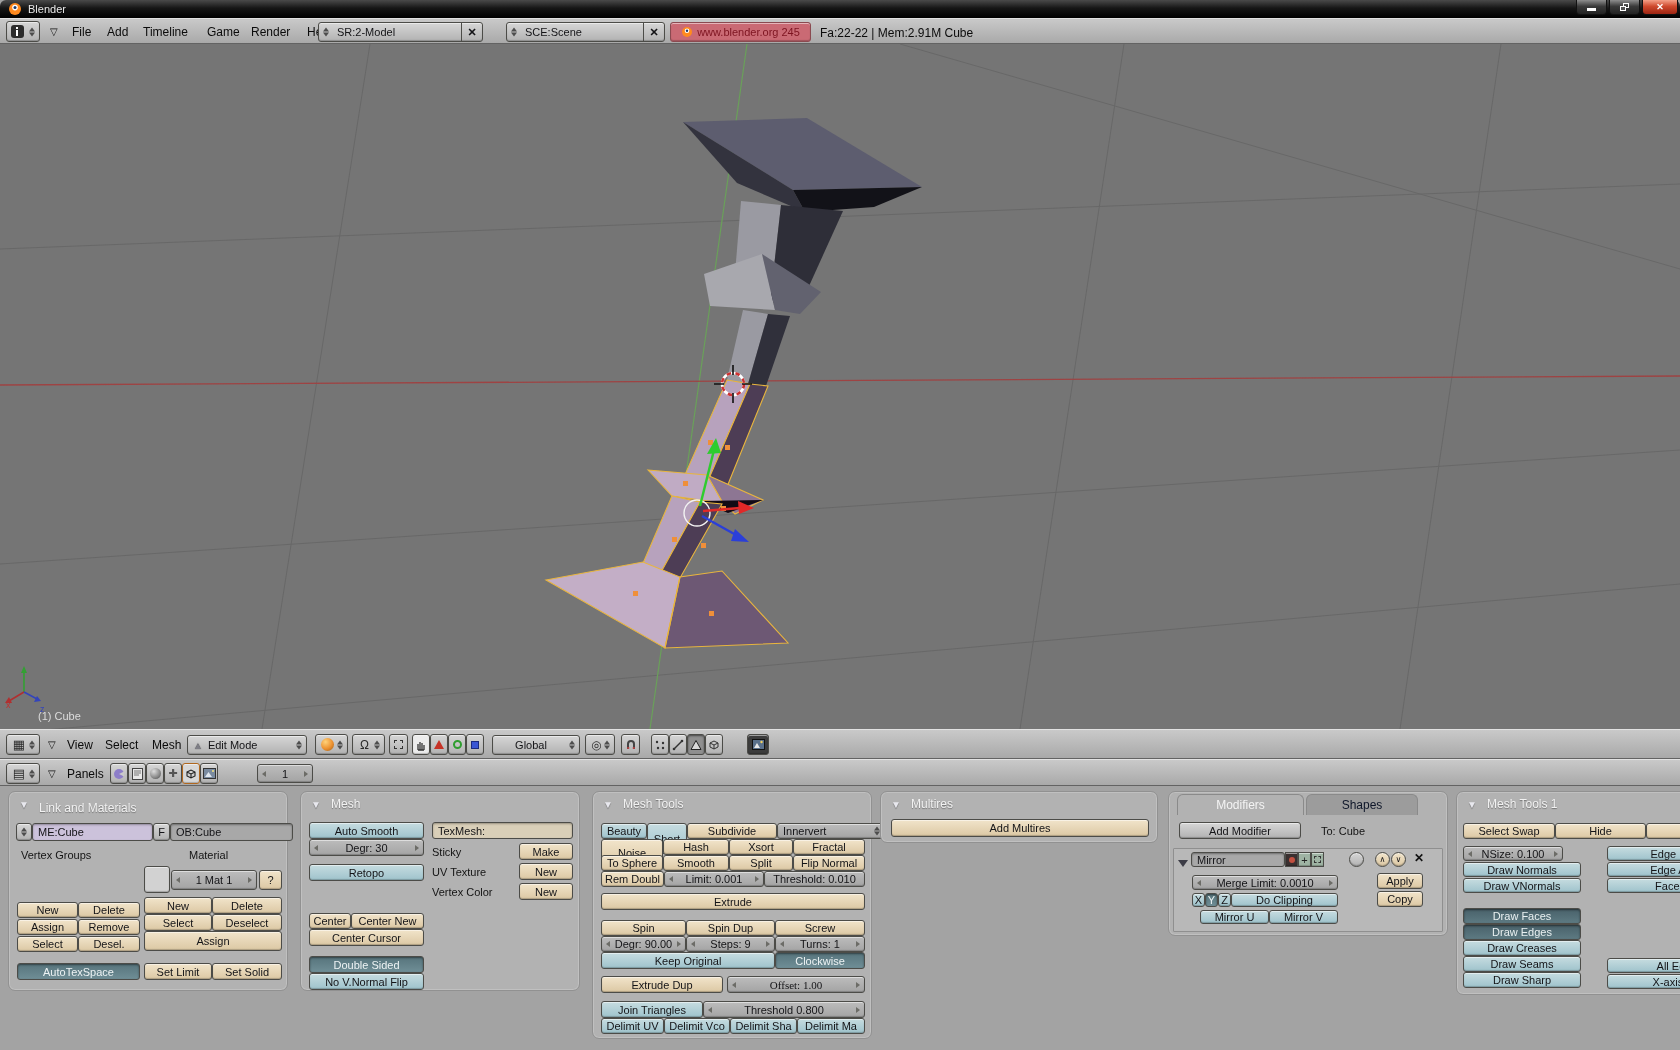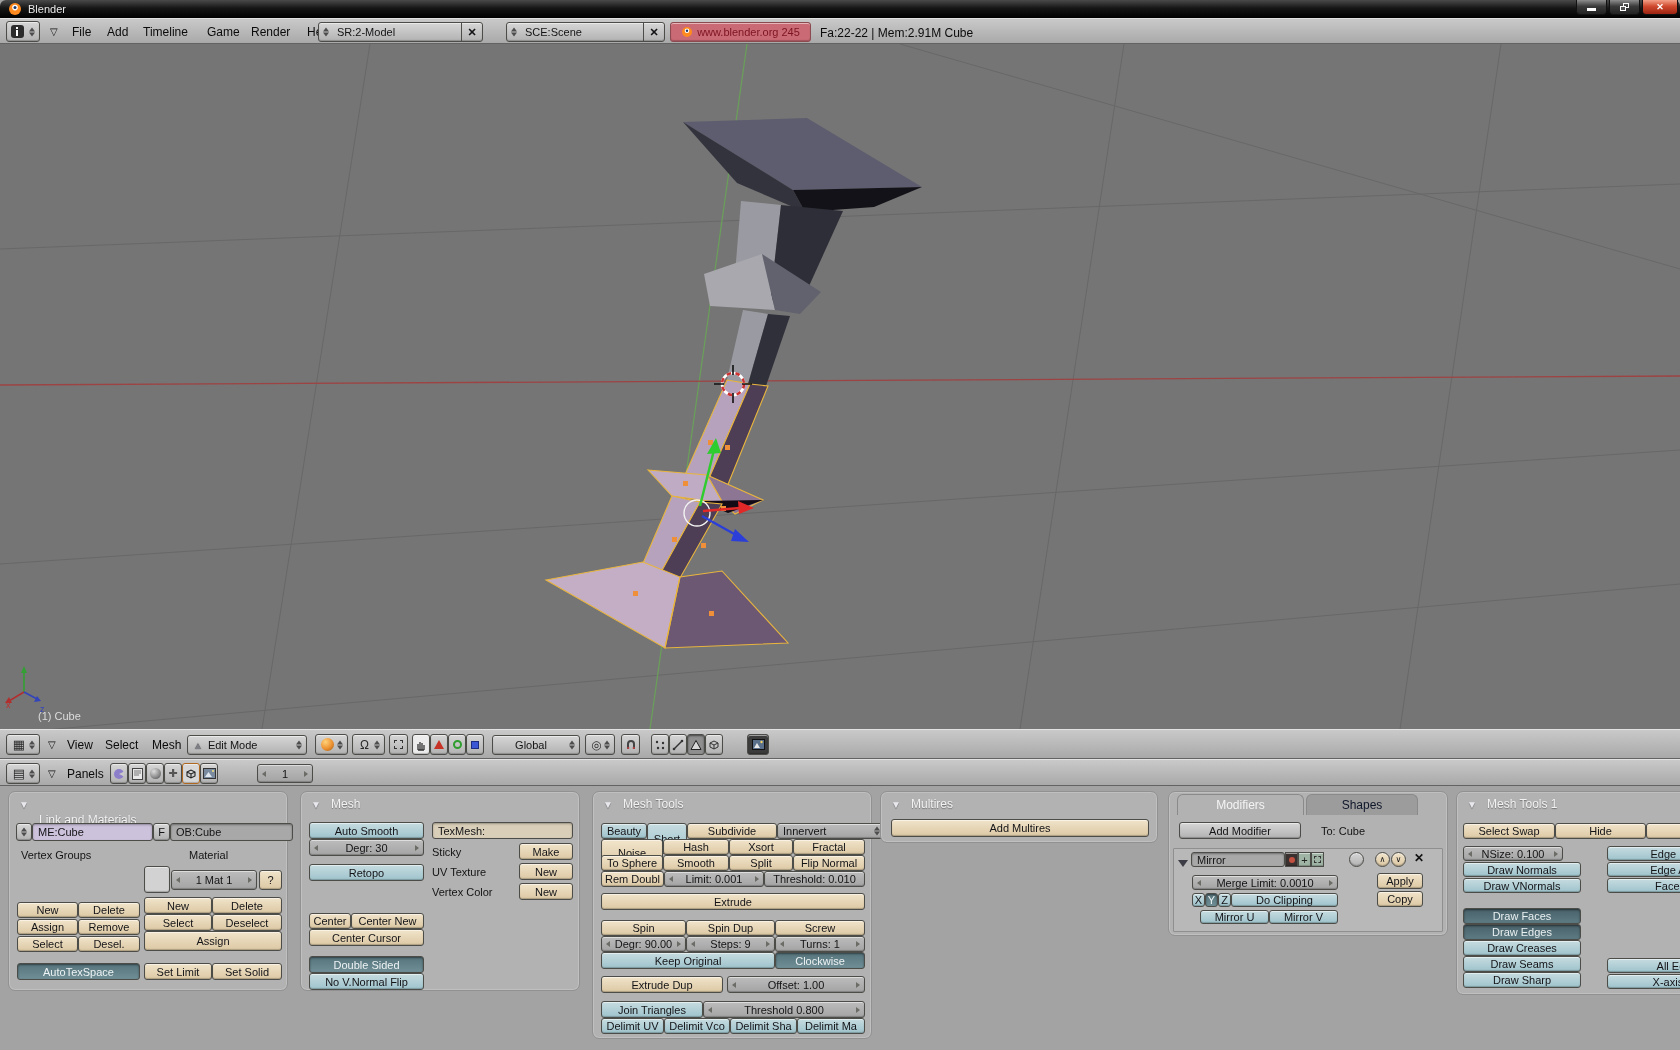--- a/index.html
+++ b/index.html
@@ -382,21 +382,21 @@
       <span class="sl"></span>
       <span>1</span>
       <span class="sr"></span>
     </div>
   </div>
 
   <div class="abs" style="left:0;top:786px;width:1680px;height:264px;background:#a3a3a3;">
 
     <div class="panel" style="left:8px;top:5px;width:280px;height:200px;">
       <span class="ptri" style="left:10px;top:7px;">▼</span>
-      <span class="ptitle" style="left:30px;top:21px;">Link and Materials</span>
+      <span class="ptitle" style="left:30px;top:9px;">Link and Materials</span>
       <div class="b raised" style="left:7px;top:31px;width:16px;height:18px;">
         <span class="updn" style="right:auto;">
             <i class="u"></i>
             <i class="d"></i>
           </span>
       </div>
       <div class="b lav left-just" style="left:23px;top:31px;width:121px;height:18px;">
         <span>ME:Cube</span>
       </div>
       <div class="b raised" style="left:144px;top:31px;width:17px;height:18px;">
@@ -589,21 +589,21 @@
       </div>
       <div class="b blu" style="left:8px;top:160px;width:174px;height:17px;">
           <span>Keep Original</span>
         </div>
       <div class="b prs" style="left:182px;top:160px;width:90px;height:17px;">
           <span>Clockwise</span>
         </div>
       <div class="b tan" style="left:8px;top:184px;width:122px;height:17px;">
           <span>Extrude Dup</span>
         </div>
-      <div class="b gry" style="left:134px;top:184px;width:138px;height:17px;">
+      <div class="b gry" style="left:134px;top:184px;width:138px;height:17px;font-family:Liberation Serif, serif;">
         <span class="sl"></span>
           <span>Offset: 1.00</span>
           <span class="sr"></span>
       </div>
       <div class="b blu" style="left:8px;top:209px;width:102px;height:17px;">
           <span>Join Triangles</span>
         </div>
       <div class="b gry" style="left:110px;top:209px;width:162px;height:17px;">
         <span class="sl"></span>
           <span>Threshold 0.800</span>

